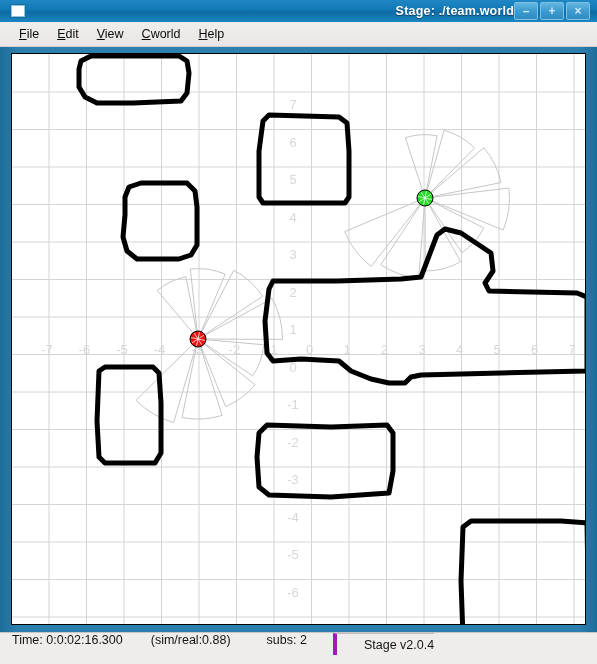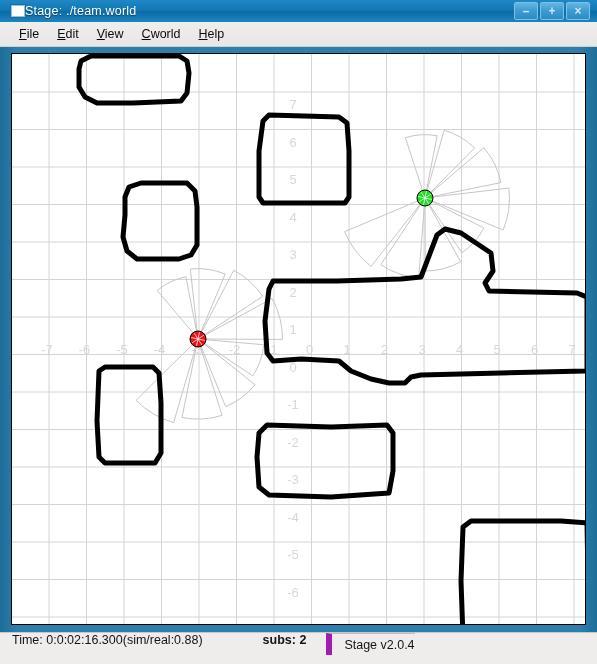--- a/index.html
+++ b/index.html
@@ -21,22 +21,22 @@
     background: linear-gradient(to bottom, #1f87c4 0%, #1178b4 45%, #0d6ba4 55%, #1a86c2 100%);
     display: flex; align-items: center;
   }
   #win-icon {
     width: 14px; height: 12px; margin-left: 11px;
     background: #ffffff;
     border: 1px solid #8fc4e2;
     box-shadow: 0 0 0 1px #1a6e9e;
   }
   #title-text {
-    flex: 1; text-align: left;
-    color: #ffffff; font-size: 12.5px; font-weight: normal;
+    flex: 1; text-align: right;
+    color: #ffffff; font-size: 12.5px; font-weight: bold;
     text-shadow: 0 1px 1px rgba(0,0,0,0.45);
     letter-spacing: .2px;
   }
   .wbtn {
     width: 24px; height: 18px; margin-right: 2px;
     background: linear-gradient(to bottom, #63b6e0 0%, #3d9bd0 50%, #2f8cc3 100%);
     border: 1px solid #7cc2e6;
     border-radius: 2px;
     color: #cfe9f8; font-size: 12px; font-weight: bold;
     display: flex; align-items: center; justify-content: center;
@@ -70,26 +70,26 @@
   
   #statusbar {
     position: absolute; left: 0; top: 632px; width: 597px; height: 32px;
     background: #eeedeb;
     border-top: 1px solid #c9c7c4;
     display: flex; align-items: flex-start;
     font-size: 12.5px; color: #141414;
   }
   #statusbar .sitem { white-space: nowrap; }
   #s-time { margin-left: 12px; }
-  #s-ratio { }
-  #s-subs  { margin-left: 60px; font-weight: bold; }
+  #s-ratio { margin-left: 28px; }
+  #s-subs  { margin-left: 36px; }
   #s-ver-box {
-    margin-left: 20px; padding-left: 12px; height: 22px;
+    margin-left: 26px; padding-left: 27px; height: 22px;
     display: flex; align-items: center;
-    border-left: 6px solid #a21caf; border-top: 1px solid #bfbdba;
+    border-left: 4px solid #a21caf; border-top: 1px solid #bfbdba;
   }
 </style>
 </head>
 <body>
 
 <div id="app">
 
   <div id="titlebar">
     <div id="win-icon"></div>
     <div id="title-text">Stage: ./team.world</div>

